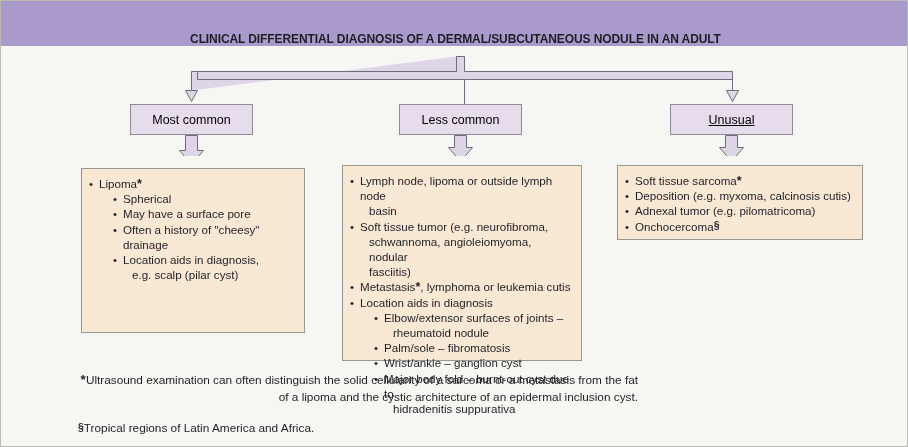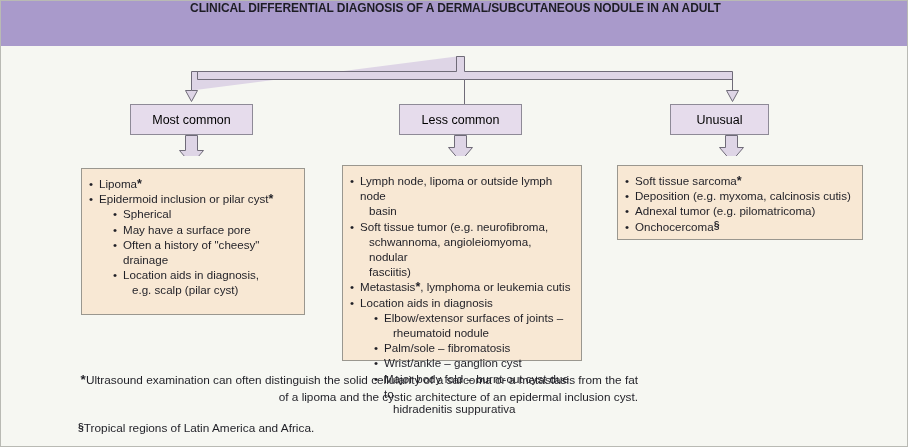--- a/index.html
+++ b/index.html
@@ -20,21 +20,21 @@
 
   
   .title-bar {
     position: absolute;
     left: 0;
     top: 0;
     width: 908px;
     height: 45px;
     background: #a99acb;
     display: flex;
-    align-items: flex-start;
+    align-items: flex-end;
     justify-content: center;
     box-sizing: border-box;
   }
   .title-text {
     font-size: 12.5px;
     font-weight: bold;
     letter-spacing: -0.1px;
     color: #1d1d24;
     text-align: center;
     transform: scaleX(0.96);
@@ -57,32 +57,32 @@
     background: #e6dcec;
     border: 1px solid #8e8a97;
     display: flex;
     align-items: center;
     justify-content: center;
     color: #000000;
     font-size: 12.5px;
   }
   #cat-most    { left: 129px; top: 103px; width: 123px; height: 31px; }
   #cat-less    { left: 398px; top: 103px; width: 123px; height: 31px; }
-  #cat-unusual { left: 669px; top: 103px; width: 99px; height: 31px; }
+  #cat-unusual { left: 669px; top: 103px; width: 123px; height: 31px; text-decoration: underline; }
 
   
   .content-box {
     position: absolute;
     box-sizing: border-box;
     background: #f8e8d4;
     border: 1px solid #9a978f;
     color: #1f1f26;
     padding: 7px 8px 7px 7px;
   }
-  #box-most    { left: 80px;  top: 167px; width: 224px; height: 147px; }
+  #box-most    { left: 80px;  top: 167px; width: 224px; height: 165px; }
   #box-less    { left: 341px; top: 164px; width: 240px; height: 196px; }
   #box-unusual { left: 616px; top: 164px; width: 246px; height: 75px; }
 
   
   ul.lvl1 {
     list-style: none;
     margin: 0;
     padding: 0;
   }
   ul.lvl1 > li {
@@ -177,21 +177,20 @@
   <div class="cat-box" id="cat-unusual">
     <span>Unusual</span>
   </div>
 
   <div class="content-box" id="box-most">
     <ul class="lvl1">
       <li>
         <span class="txt"><span>Lipoma</span><span class="star-inline">*</span></span>
       </li>
       <li>
-        <span class="txt"><span>Epidermoid inclusion or pilar cyst</span><span class="star-inline">*</span></span>
         <ul class="lvl2">
           <li>Spherical</li>
           <li>May have a surface pore</li>
           <li>Often a history of "cheesy" drainage</li>
           <li>
             <span>Location aids in diagnosis,</span>
             <span class="wrap-indent">e.g. scalp (pilar cyst)</span>
           </li>
         </ul>
       </li>

